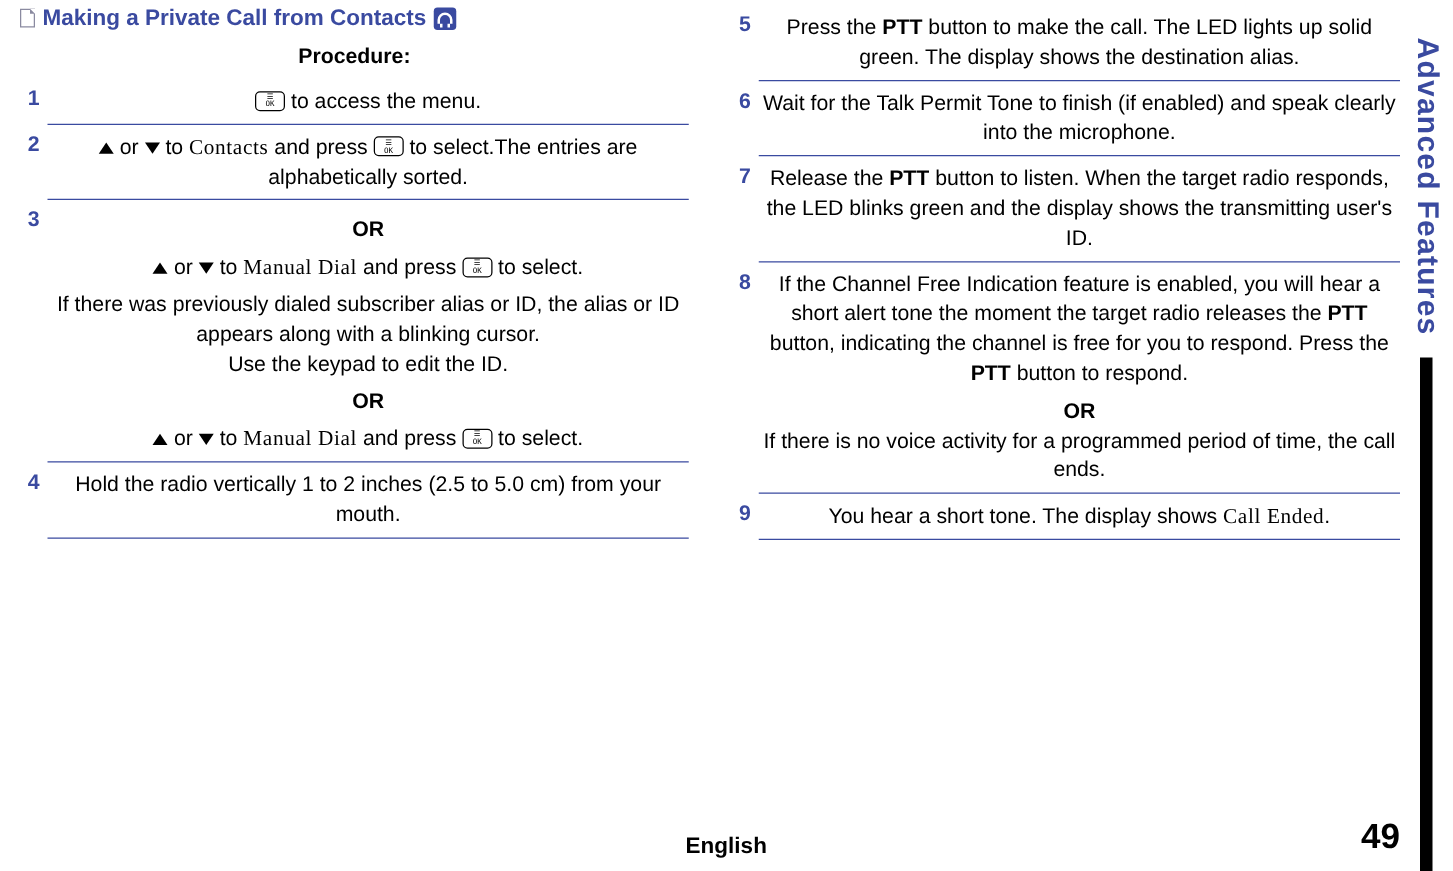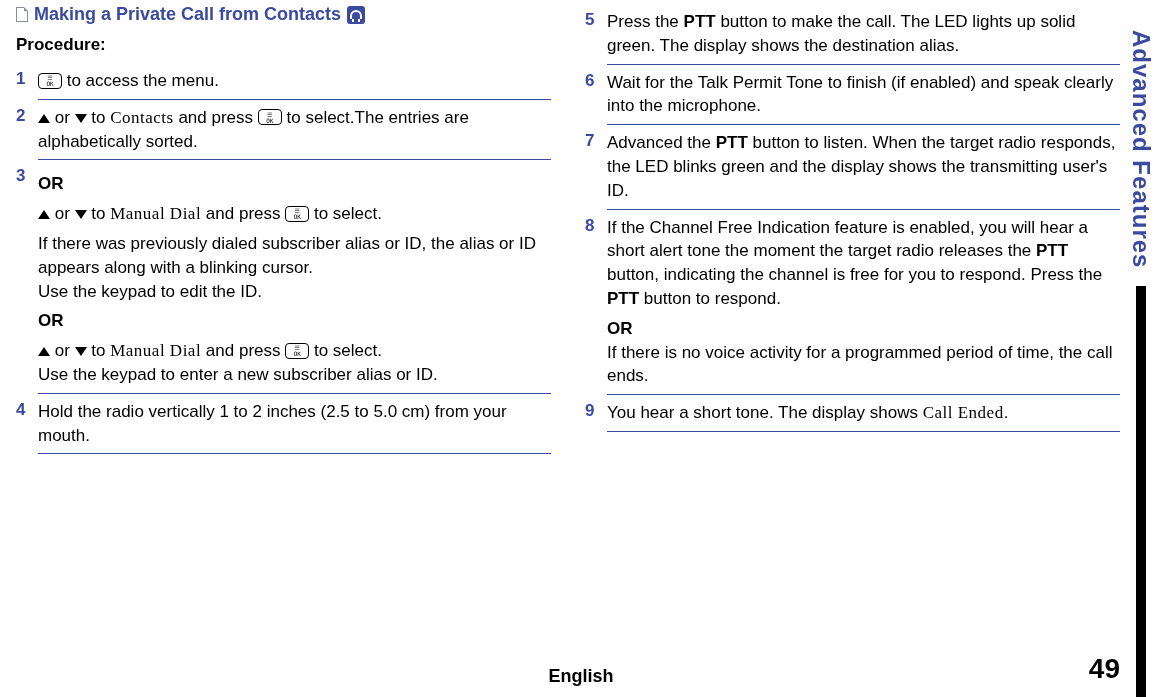--- a/index.html
+++ b/index.html
@@ -10,20 +10,21 @@
     font-size: 17px;
     color: #000;
     position: relative;
     background: #fff;
   }
   .page {
     display: flex;
     padding: 0 28px 0 8px;
     gap: 34px;
     height: 100%;
+    text-align: center;
   }
   .column {
     flex: 1;
     padding-top: 4px;
   }
   .col-left { padding-left: 8px; }
   .section-title {
     color: #3a4aa0;
     font-weight: bold;
     font-size: 18px;
@@ -188,21 +189,20 @@
         <div class="sub-block"><b>OR</b></div>
         <div class="sub-block">
           <span class="arrow-up"></span><span> or </span><span class="arrow-down"></span><span> to </span><span class="mono-label">Manual Dial</span><span> and press </span><span class="ok-key"></span><span> to select.</span>
         </div>
         <div class="sub-block">If there was previously dialed subscriber alias or ID, the alias or ID appears along with a blinking cursor.</div>
         <div>Use the keypad to edit the ID.</div>
         <div class="sub-block"><b>OR</b></div>
         <div class="sub-block">
           <span class="arrow-up"></span><span> or </span><span class="arrow-down"></span><span> to </span><span class="mono-label">Manual Dial</span><span> and press </span><span class="ok-key"></span><span> to select.</span>
         </div>
-        <div>Use the keypad to enter a new subscriber alias or ID.</div>
       </div>
     </div>
     <hr class="divider">
 
     <div class="step">
       <div class="step-num">4</div>
       <div class="step-body">Hold the radio vertically 1 to 2 inches (2.5 to 5.0 cm) from your mouth.</div>
     </div>
     <hr class="divider">
   </div>
@@ -219,21 +219,21 @@
 
     <div class="step">
       <div class="step-num">6</div>
       <div class="step-body">Wait for the Talk Permit Tone to finish (if enabled) and speak clearly into the microphone.</div>
     </div>
     <hr class="divider">
 
     <div class="step">
       <div class="step-num">7</div>
       <div class="step-body">
-        <span>Advanced the </span><b>PTT</b><span> button to listen. When the target radio responds, the LED blinks green and the display shows the transmitting user's ID.</span>
+        <span>Release the </span><b>PTT</b><span> button to listen. When the target radio responds, the LED blinks green and the display shows the transmitting user's ID.</span>
       </div>
     </div>
     <hr class="divider">
 
     <div class="step">
       <div class="step-num">8</div>
       <div class="step-body">
         <span>If the Channel Free Indication feature is enabled, you will hear a short alert tone the moment the target radio releases the </span><b>PTT</b><span> button, indicating the channel is free for you to respond. Press the </span><b>PTT</b><span> button to respond.</span>
         <div class="sub-block"><b>OR</b></div>
         <div>If there is no voice activity for a programmed period of time, the call ends.</div>

